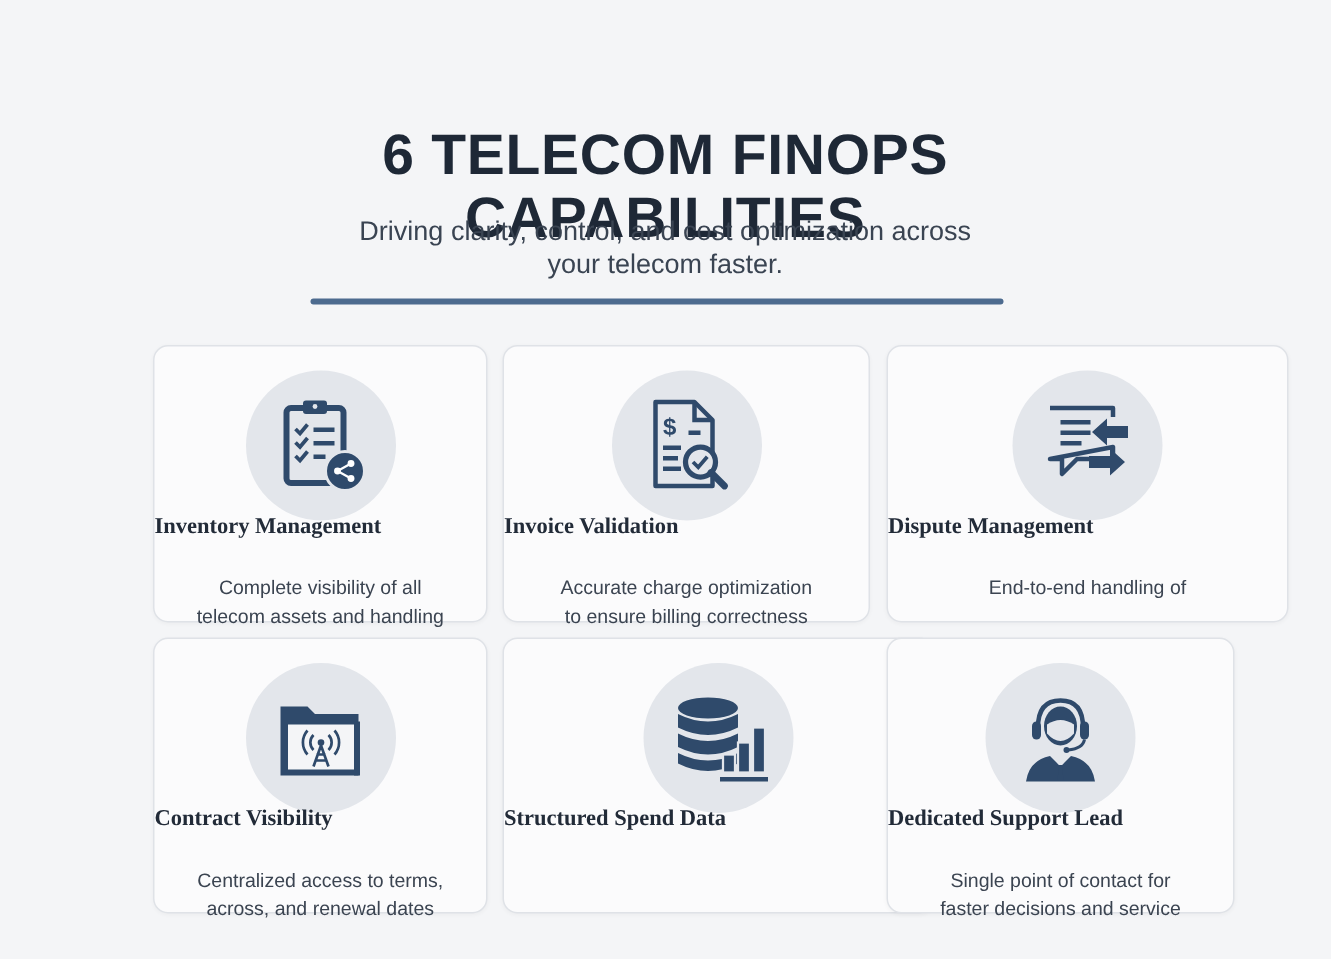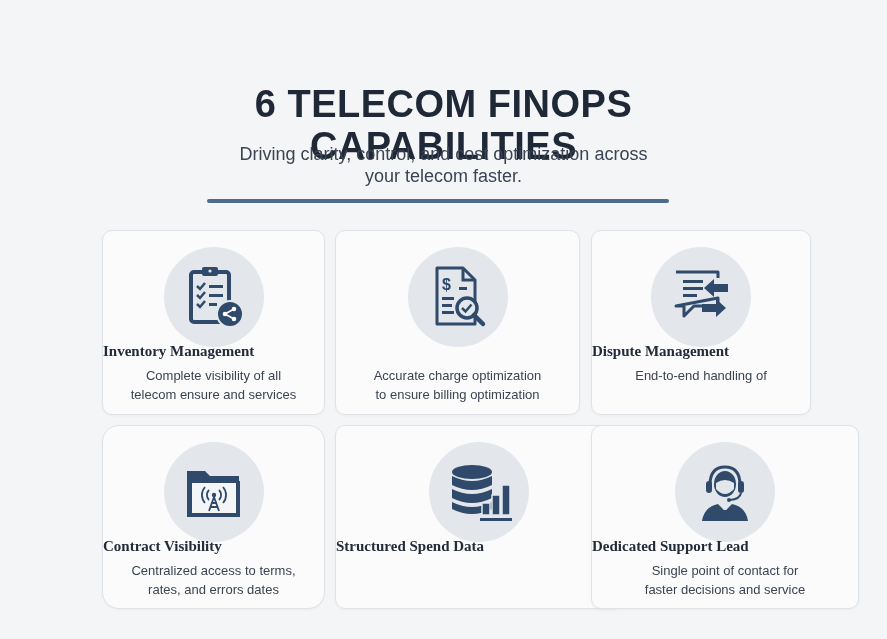--- a/index.html
+++ b/index.html
@@ -35,21 +35,21 @@
     background:#e3e6eb; top:16px; left:50%; margin-left:-50px;
     display:flex; align-items:center; justify-content:center;
   }
   .icon-circle svg { width:70px; height:70px; }
   .card-title {
     position:absolute; left:0; right:0; top:111px;
     text-align:left; font-weight:bold; color:#222b38;
     font-size:15px; line-height:18px;font-family:Liberation Serif, serif;
   }
   .card-desc {
-    position:absolute; left:0; right:0; top:135px;
+    position:absolute; left:0; right:0; top:151px;
     text-align:center; color:#3b4451; font-size:13px; line-height:19px;
   }
   .card-desc .line { display:block; }
 </style>
 </head>
 <body>
 
 <h1 class="title">
   <span class="line">6 TELECOM FINOPS</span>
   <span class="line">CAPABILITIES</span>
@@ -77,98 +77,99 @@
       <circle cx="51" cy="52" r="13" fill="#2f4a6b" stroke="#e3e6eb" stroke-width="2"></circle>
       <circle cx="46" cy="52" r="2.3" fill="#fff"></circle>
       <circle cx="55" cy="47" r="2.3" fill="#fff"></circle>
       <circle cx="55" cy="57" r="2.3" fill="#fff"></circle>
       <path d="M46 52 L55 47 M46 52 L55 57" stroke="#fff" stroke-width="1.5"></path>
     </svg>
   </div>
   <div class="card-title">Inventory Management</div>
   <div class="card-desc">
     <span class="line">Complete visibility of all</span>
-    <span class="line">telecom ensure and services</span>
+    <span class="line">telecom assets and handling</span>
   </div>
 </div>
 
 <div class="card" style="left:335px; top:230px; width:245px; height:185px;">
   <div class="icon-circle">
     <svg viewBox="0 0 70 70">
       <path d="M14 6 H40 L52 18 V62 H14 Z" fill="none" stroke="#2f4a6b" stroke-width="3" stroke-linejoin="round"></path>
       <path d="M40 6 V18 H52" fill="none" stroke="#2f4a6b" stroke-width="3"></path>
       <text x="19" y="28" font-size="16" font-weight="bold" fill="#2f4a6b" font-family="Liberation Sans, sans-serif">$</text>
       <rect x="36" y="25" width="8" height="3" fill="#2f4a6b"></rect>
       <rect x="19" y="35" width="12" height="3" fill="#2f4a6b"></rect>
       <rect x="19" y="42" width="10" height="3" fill="#2f4a6b"></rect>
       <rect x="19" y="49" width="12" height="3" fill="#2f4a6b"></rect>
       <circle cx="44" cy="46" r="10" fill="#e3e6eb" stroke="#2f4a6b" stroke-width="3.5"></circle>
       <path d="M39 46 l3.5 3.5 l6 -7" fill="none" stroke="#2f4a6b" stroke-width="2.5"></path>
       <path d="M51 53 L60 62" stroke="#2f4a6b" stroke-width="4.5" stroke-linecap="round"></path>
     </svg>
   </div>
+  <div class="card-title">Invoice Validation</div>
   <div class="card-desc">
     <span class="line">Accurate charge optimization</span>
-    <span class="line">to ensure billing optimization</span>
+    <span class="line">to ensure billing correctness</span>
   </div>
 </div>
 
-<div class="card" style="left:591px; top:230px; width:220px; height:185px;">
+<div class="card" style="left:591px; top:230px; width:268px; height:185px;">
   <div class="icon-circle">
     <svg viewBox="0 0 70 70">
       <path d="M10 10 H52 V16 M52 36 V44 H28 L18 54 V44 H10 Z" fill="none" stroke="#2f4a6b" stroke-width="3" stroke-linejoin="round"></path>
       <rect x="17" y="18" width="20" height="3" fill="#2f4a6b"></rect>
       <rect x="17" y="25" width="20" height="3" fill="#2f4a6b"></rect>
       <rect x="17" y="32" width="14" height="3" fill="#2f4a6b"></rect>
       <path d="M62 22 H48 V17 L38 26 L48 35 V30 H62 Z" fill="#2f4a6b"></path>
       <path d="M36 42 H50 V37 L60 46 L50 55 V50 H36 Z" fill="#2f4a6b"></path>
     </svg>
   </div>
   <div class="card-title">Dispute Management</div>
   <div class="card-desc">
     <span class="line">End-to-end handling of</span>
   </div>
 </div>
 
-<div class="card" style="left:102px; top:425px; width:223px; height:184px;border-radius:17px;">
+<div class="card" style="left:102px; top:425px; width:223px; height:184px;">
   <div class="icon-circle">
     <svg viewBox="0 0 70 70">
       <path d="M8 14 H26 L31 19 H60 V60 H8 Z" fill="#2f4a6b"></path>
       <rect x="13" y="26" width="44" height="30" fill="#f4f5f7"></rect>
       <rect x="57" y="24" width="4" height="36" fill="#2f4a6b"></rect>
       <circle cx="35" cy="38" r="2.2" fill="#2f4a6b"></circle>
       <path d="M30 33 A7 7 0 0 0 30 43 M40 33 A7 7 0 0 1 40 43" fill="none" stroke="#2f4a6b" stroke-width="1.8"></path>
       <path d="M26 30 A12 12 0 0 0 26 46 M44 30 A12 12 0 0 1 44 46" fill="none" stroke="#2f4a6b" stroke-width="1.8"></path>
       <path d="M35 40 L30 54 M35 40 L40 54 M31 50 H39 M32 46 H38" stroke="#2f4a6b" stroke-width="1.8" fill="none"></path>
     </svg>
   </div>
   <div class="card-title">Contract Visibility</div>
   <div class="card-desc">
     <span class="line">Centralized access to terms,</span>
-    <span class="line">rates, and errors dates</span>
+    <span class="line">across, and renewal dates</span>
   </div>
 </div>
 
 <div class="card" style="left:335px; top:425px; width:288px; height:184px;">
   <div class="icon-circle">
     <svg viewBox="0 0 70 70">
       <ellipse cx="28" cy="15" rx="20" ry="7" fill="#2f4a6b"></ellipse>
       <path d="M8 19 Q28 29 48 19 V28 Q28 38 8 28 Z" fill="#2f4a6b"></path>
       <path d="M8 32 Q28 42 48 32 V41 Q28 51 8 41 Z" fill="#2f4a6b"></path>
       <path d="M8 45 Q28 55 48 45 V52 Q28 62 8 52 Z" fill="#2f4a6b"></path>
       <rect x="38" y="46" width="8" height="12" fill="#2f4a6b" stroke="#e3e6eb" stroke-width="1.5"></rect>
       <rect x="48" y="38" width="8" height="20" fill="#2f4a6b" stroke="#e3e6eb" stroke-width="1.5"></rect>
       <rect x="58" y="28" width="8" height="30" fill="#2f4a6b" stroke="#e3e6eb" stroke-width="1.5"></rect>
       <rect x="36" y="61" width="32" height="3" fill="#2f4a6b"></rect>
     </svg>
   </div>
   <div class="card-title">Structured Spend Data</div>
 </div>
 
-<div class="card" style="left:591px; top:425px; width:268px; height:184px;">
+<div class="card" style="left:591px; top:425px; width:232px; height:184px;">
   <div class="icon-circle">
     <svg viewBox="0 0 70 70">
       <path d="M20 28 Q20 10 35 10 Q50 10 50 28" fill="none" stroke="#2f4a6b" stroke-width="3"></path>
       <ellipse cx="35" cy="27" rx="11" ry="13" fill="#2f4a6b"></ellipse>
       <path d="M26 26 Q35 20 44 26 V32 Q35 42 26 32 Z" fill="#e3e6eb"></path>
       <rect x="16" y="24" width="6" height="12" rx="3" fill="#2f4a6b"></rect>
       <rect x="48" y="24" width="6" height="12" rx="3" fill="#2f4a6b"></rect>
       <path d="M51 36 Q50 42 40 43" fill="none" stroke="#2f4a6b" stroke-width="2"></path>
       <circle cx="39" cy="43" r="2" fill="#2f4a6b"></circle>
       <path d="M12 64 Q14 50 28 47 L35 54 L42 47 Q56 50 58 64 Z" fill="#2f4a6b"></path>

